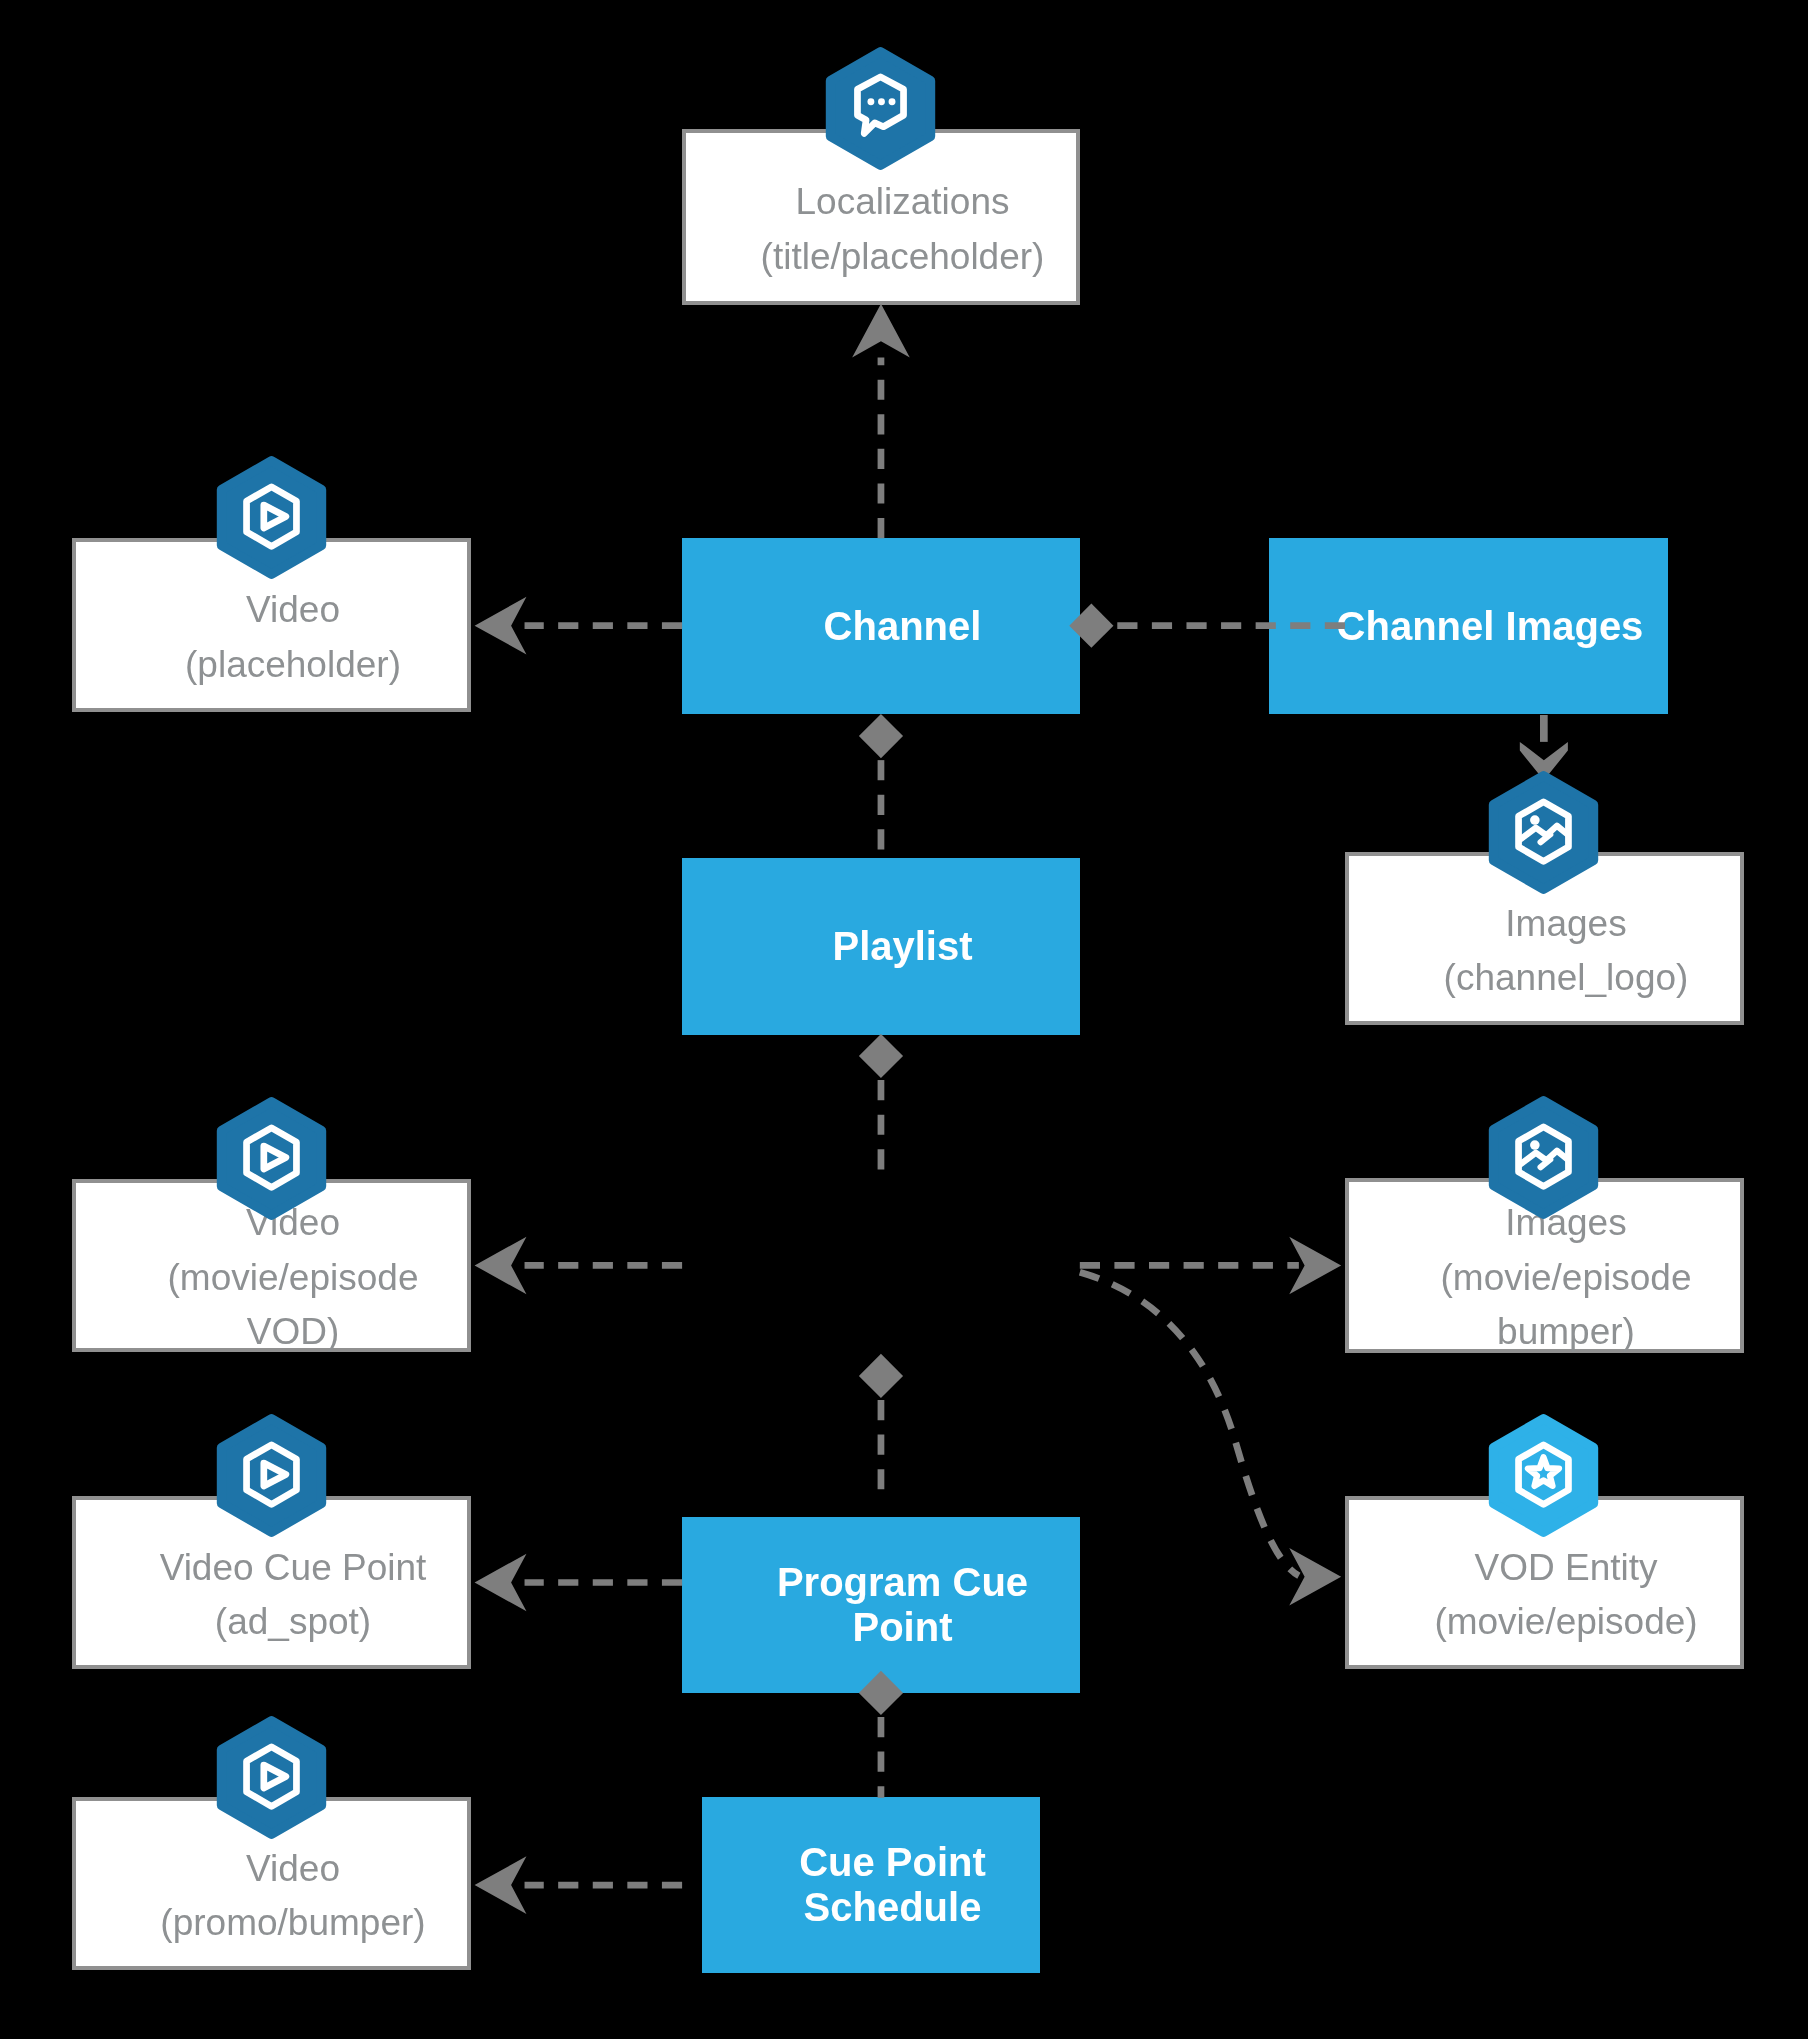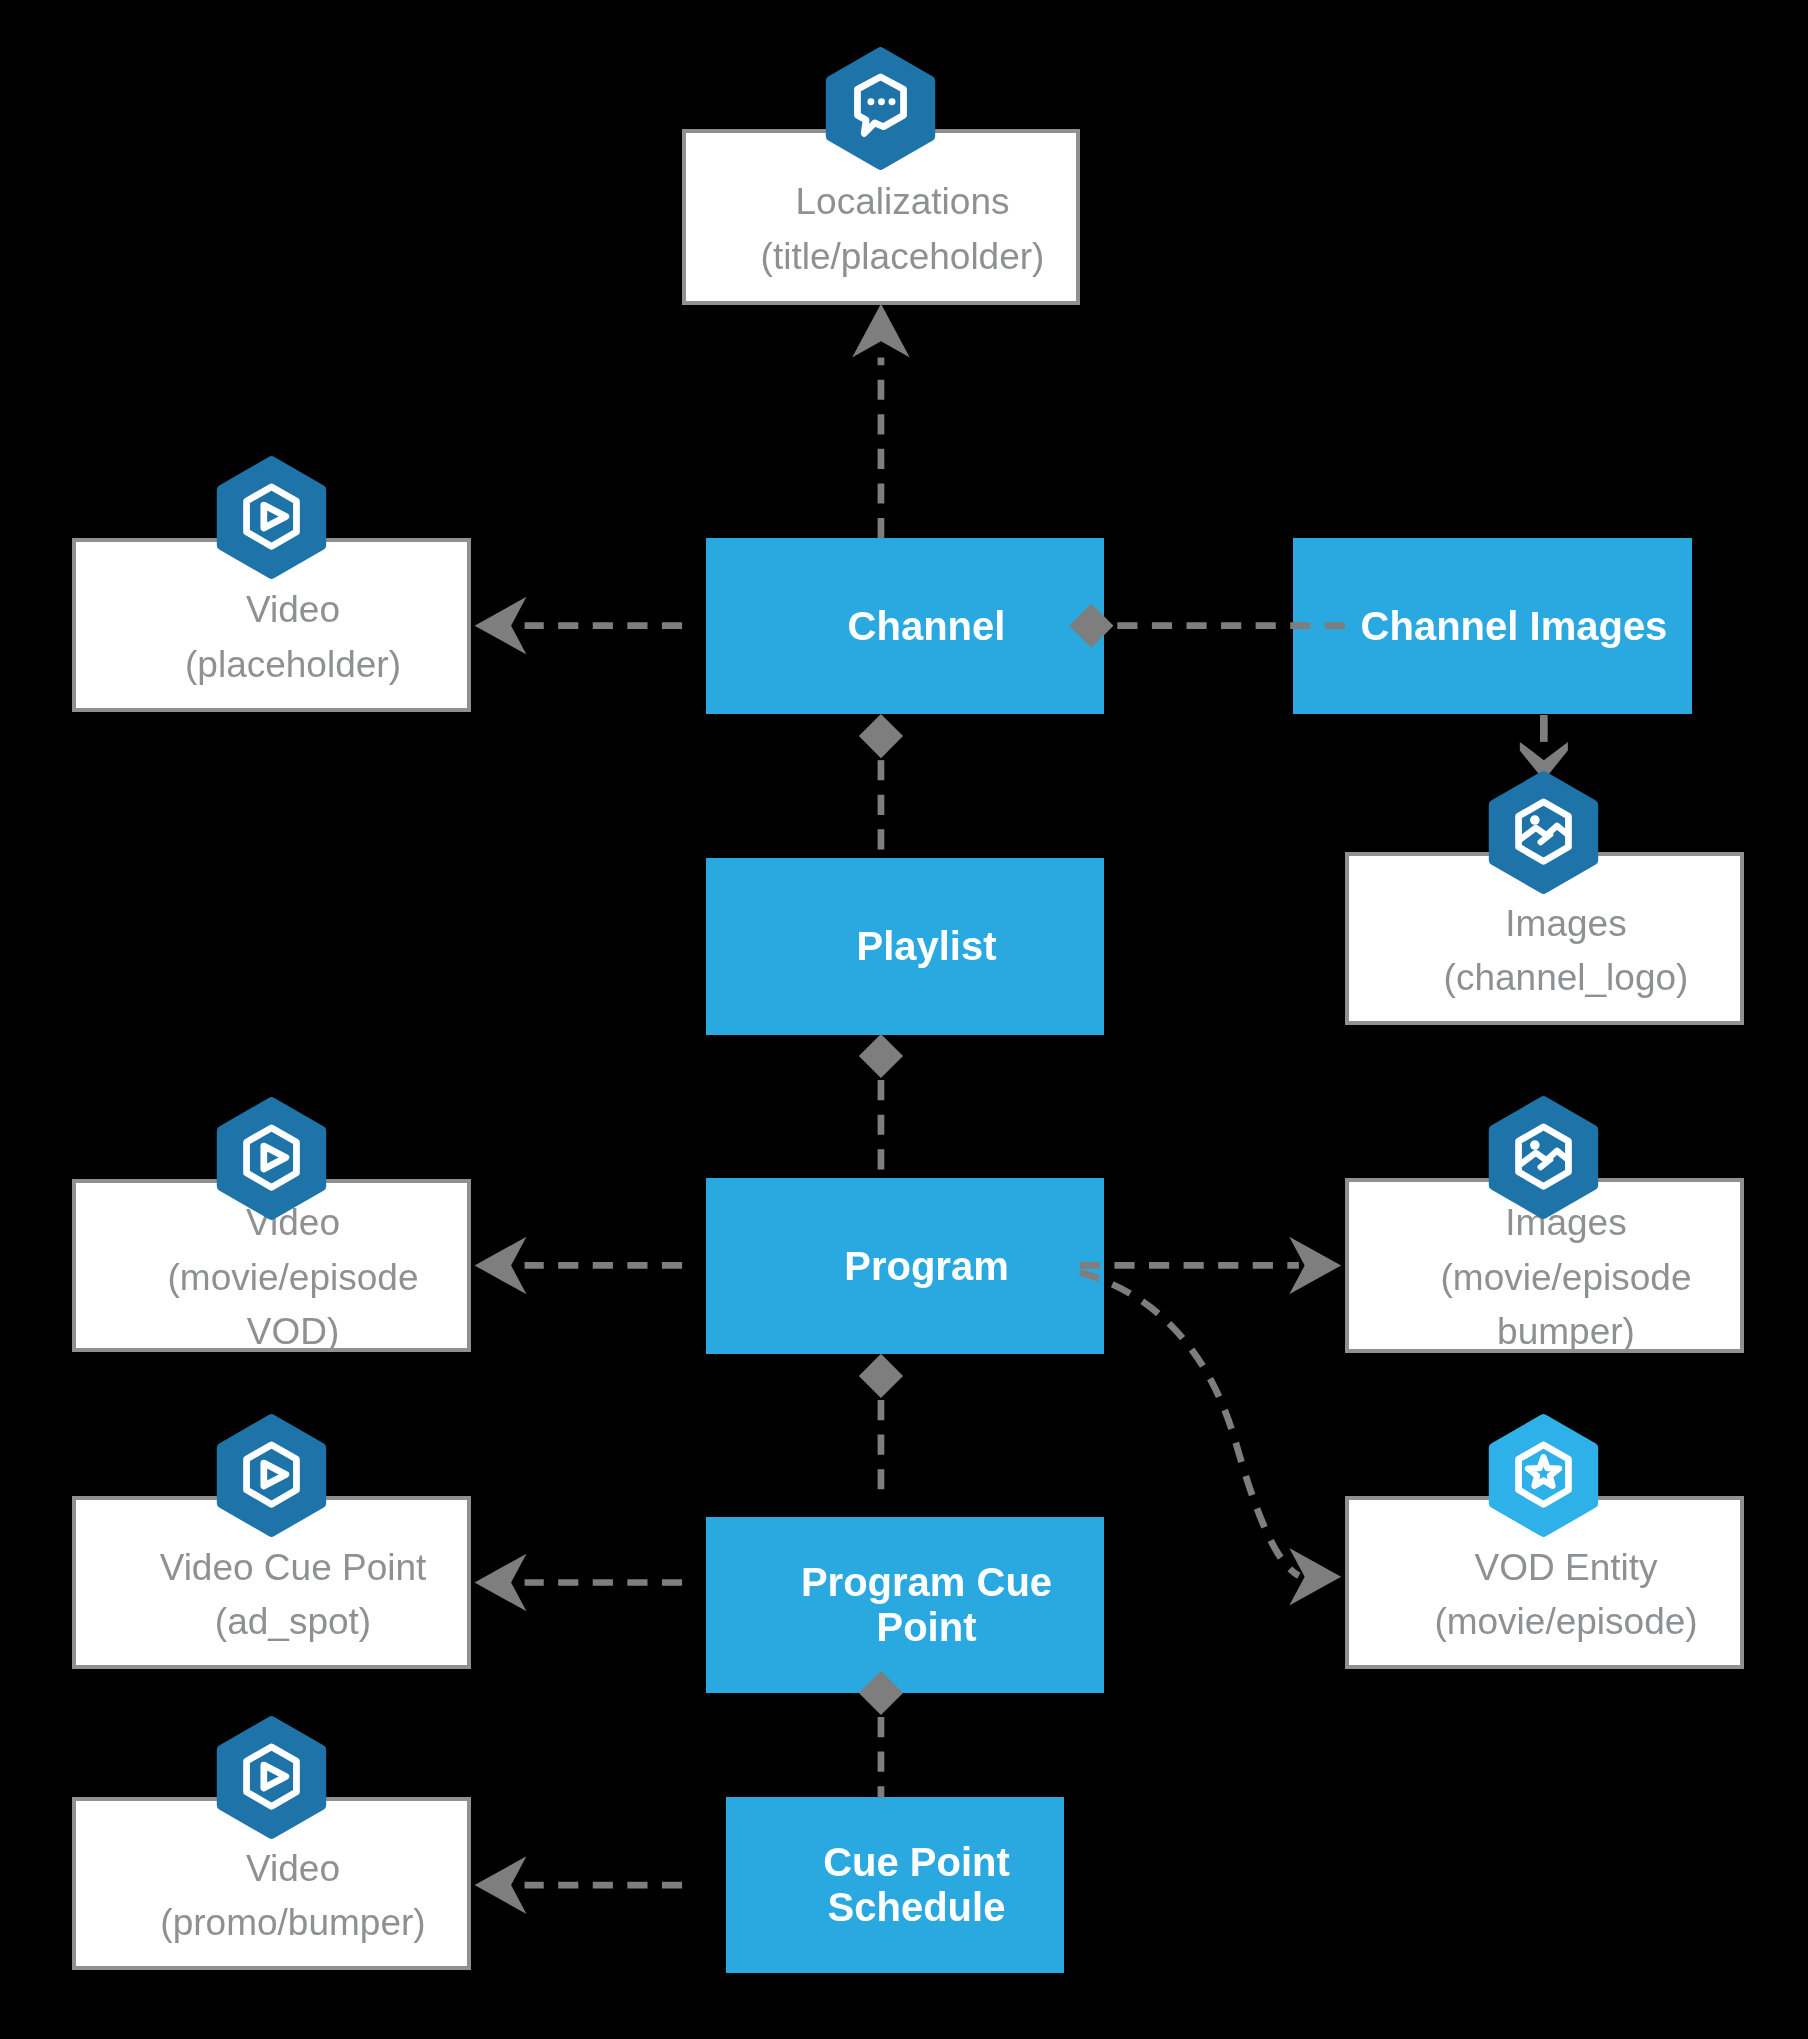--- a/index.html
+++ b/index.html
@@ -10,21 +10,21 @@
     font-family:"Liberation Sans","DejaVu Sans",sans-serif;
     overflow:hidden;
   }
   .node{
     position:absolute;box-sizing:border-box;
     display:flex;flex-direction:column;justify-content:center;align-items:center;
     text-align:center;z-index:1;padding-left:43px;
   }
   .node.blue{
     background:var(--entity-blue,#29a9e0);
-    color:#ffffff;font-weight:bold;font-size:40px;margin-left:24px;
+    color:#ffffff;font-weight:bold;font-size:40px;
   }
   .node.white{
     background:#ffffff;
     border:4.8px solid var(--box-border-gray,#909090);
     color:var(--text-gray,#8e9193);
     font-size:37px;line-height:1.47;
     padding-top:25px;
   }
   svg.connectors{
     position:absolute;left:0;top:0;z-index:2;pointer-events:none;
@@ -109,23 +109,20 @@
 
   <div class="node blue" style="left:682px;top:858px;width:398px;height:177px">
     <div>Playlist</div>
   </div>
 
   <div class="node white" style="left:1345px;top:852px;width:399px;height:173px">
     <div>Images</div>
     <div>(channel_logo)</div>
   </div>
 
-  <div class="node blue" style="left:682px;top:1178px;width:398px;height:176px">
-    <div>Program</div>
-  </div>
 
   <div class="node white" style="left:72px;top:1179px;width:399px;height:173px">
     <div>Video</div>
     <div>(movie/episode VOD)</div>
   </div>
 
   <div class="node white" style="left:1345px;top:1178px;width:399px;height:175px">
     <div>Images</div>
     <div>(movie/episode bumper)</div>
   </div>

